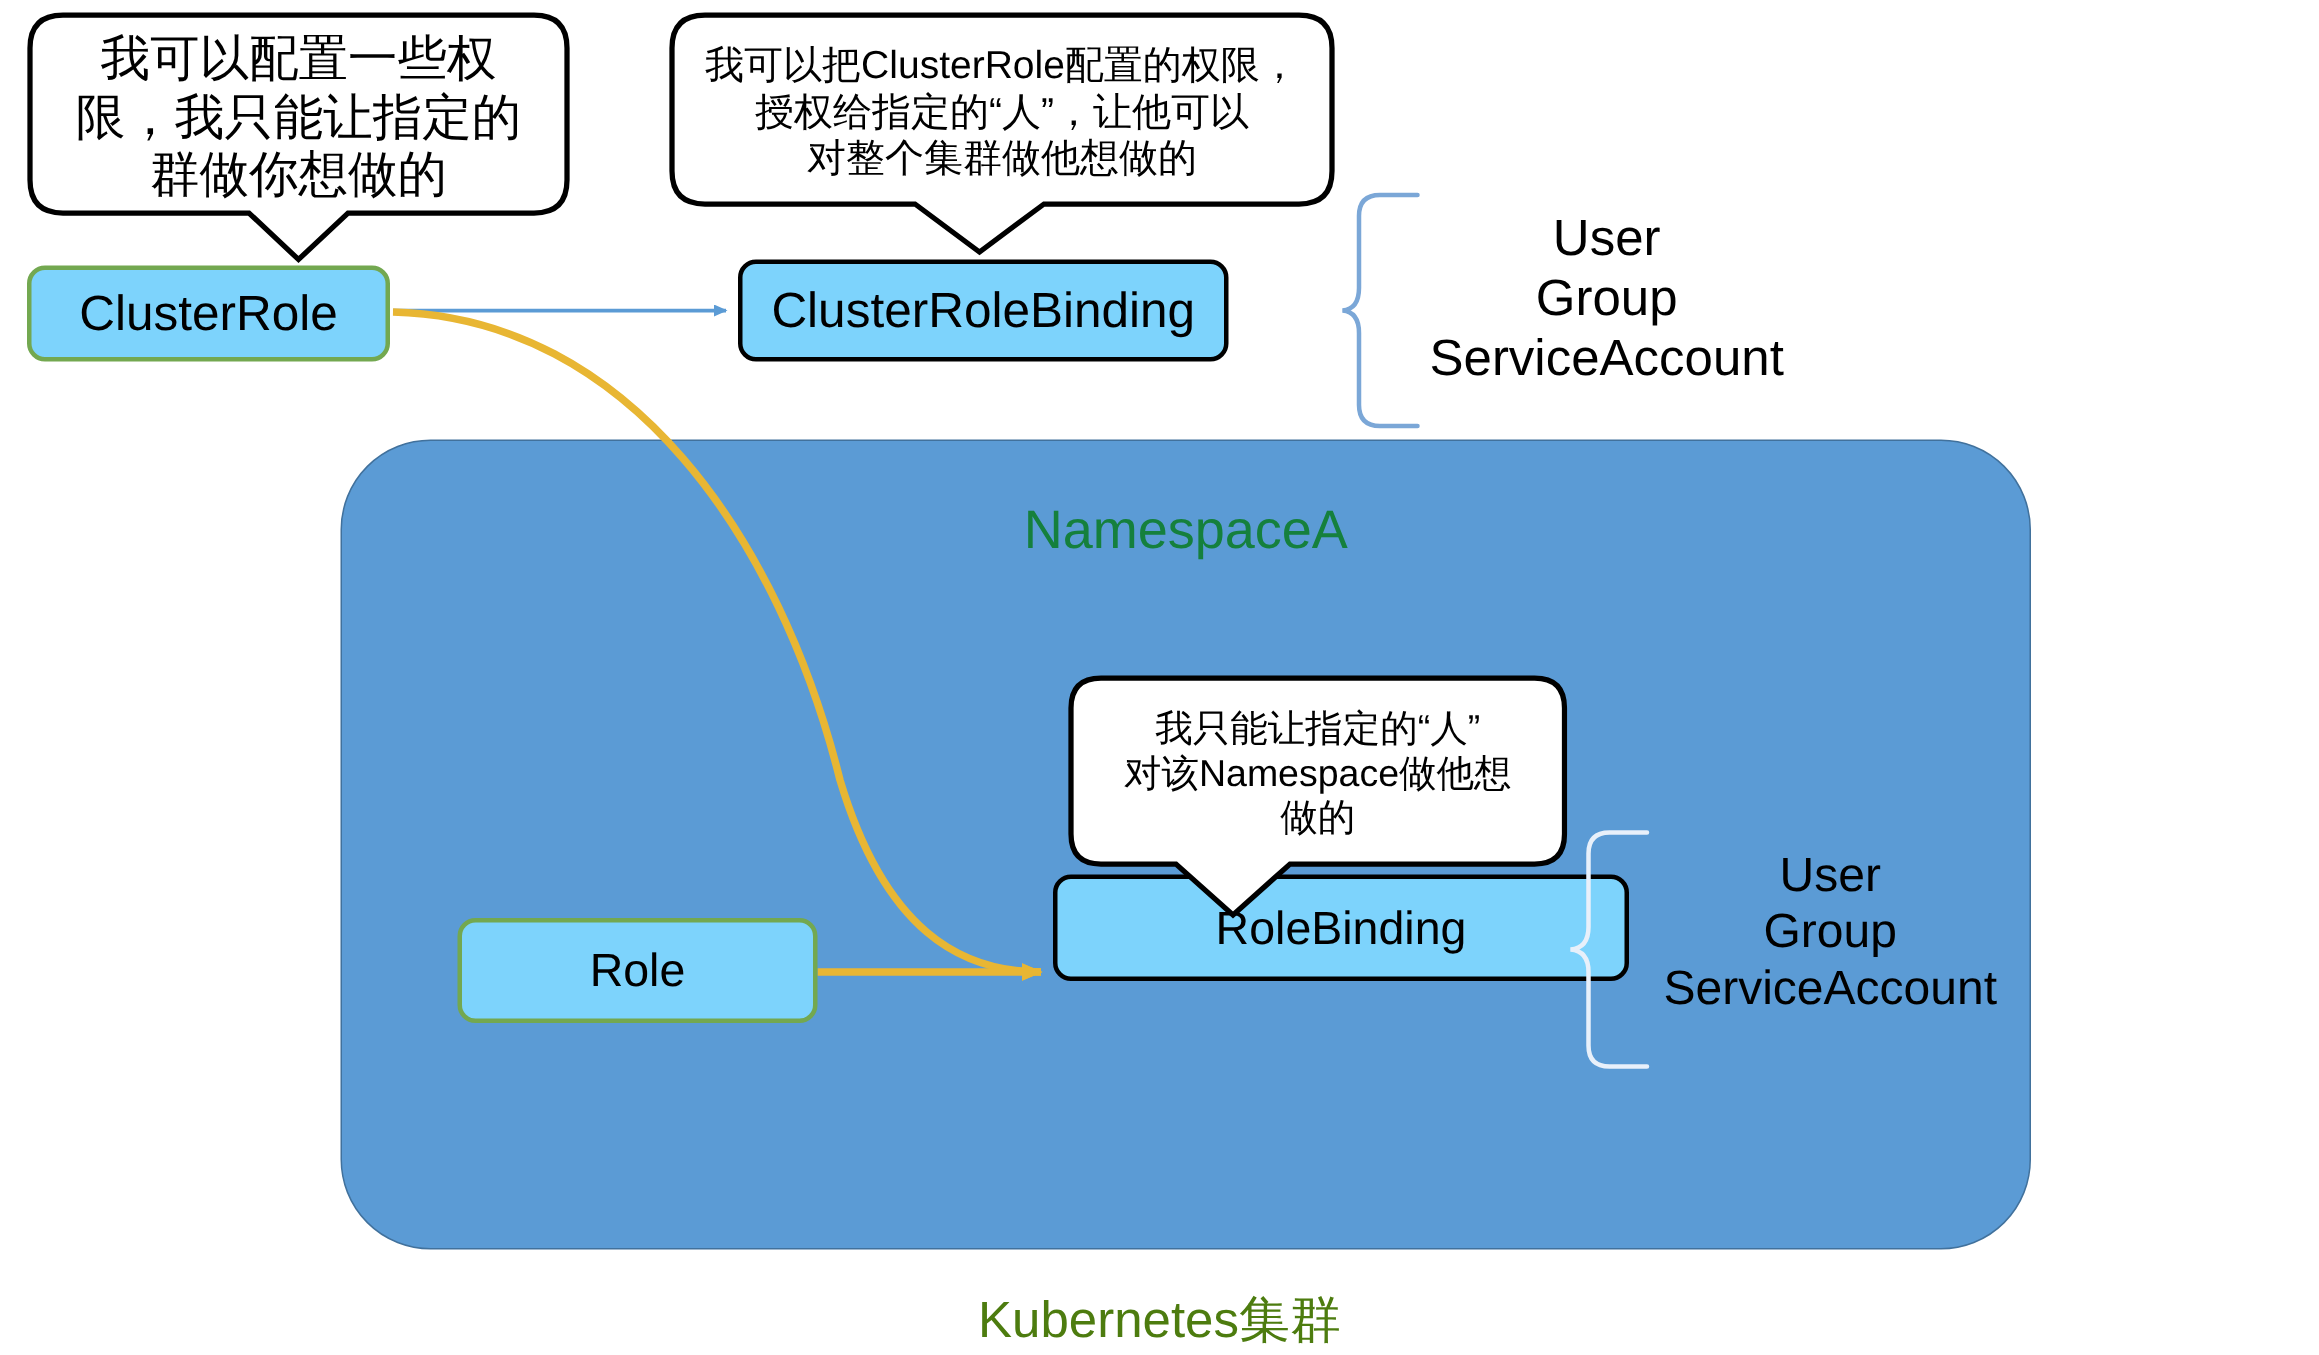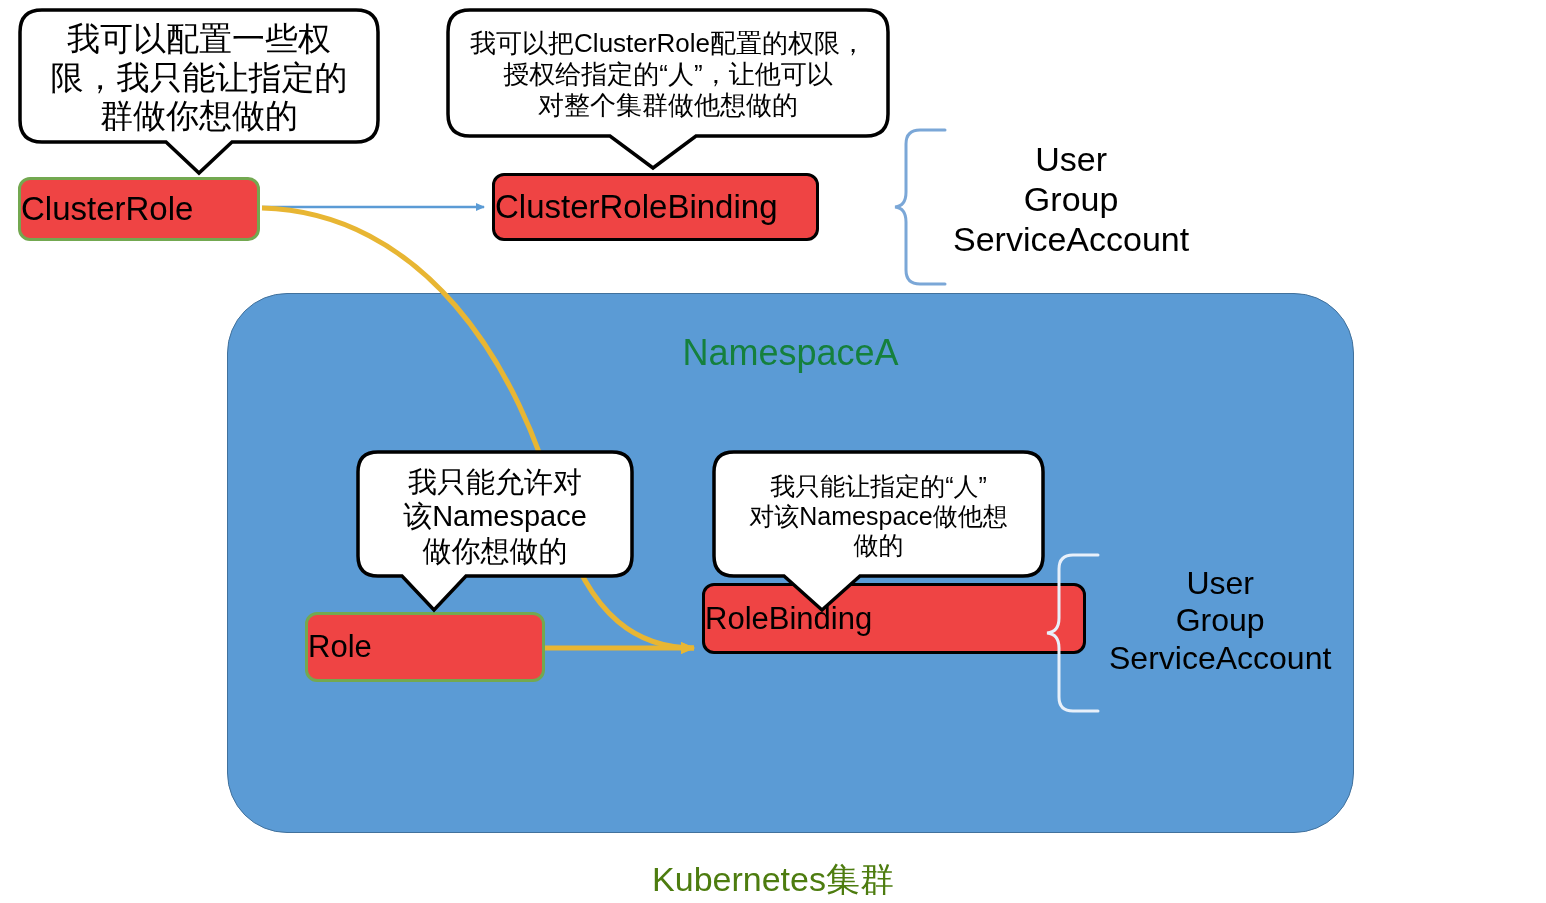--- a/index.html
+++ b/index.html
@@ -24,24 +24,25 @@
     width: 1546px;
     height: 903px;
   }
   #svg-mid { z-index: 3; }
   #svg-top { z-index: 6; }
 
   
   .node {
     position: absolute;
     z-index: 4;
-    background: #ef4444;
+    background: #7dd3fc;
     border-radius: 12px;
     display: flex;
     align-items: center;
+    justify-content: center;
     color: #000000;
     box-sizing: border-box;
   }
   .node-green  { border: 3px solid #73A850; }
   .node-yellow { border: 3px solid #000000; }
 
   #node-clusterrole {
     left: 18px; top: 177px; width: 242px; height: 64px;
     font-size: 33px;
   }
@@ -194,28 +195,20 @@
 
   <div class="bubble" id="bubble-clusterrolebinding">
     <svg class="layer" viewBox="0 0 444 170" preserveAspectRatio="none" style="width:444px;height:170px;left:0;top:0;">
       <path d="M24,2 H420 Q442,2 442,24 V106 Q442,128 420,128 H250 L207,160 L164,128 H24 Q2,128 2,106 V24 Q2,2 24,2 Z" fill="#FFFFFF" stroke="#000000" stroke-width="3.5"></path>
     </svg>
     <span class="bubble-text">我可以把ClusterRole配置的权限，
 授权给指定的“人”，让他可以
 对整个集群做他想做的</span>
   </div>
 
-  <div class="bubble" id="bubble-role">
-    <svg class="layer" viewBox="0 0 278 172" preserveAspectRatio="none" style="width:278px;height:172px;left:0;top:0;">
-      <path d="M22,2 H256 Q276,2 276,22 V106 Q276,126 256,126 H110 L78,160 L46,126 H22 Q2,126 2,106 V22 Q2,2 22,2 Z" fill="#FFFFFF" stroke="#000000" stroke-width="3.5"></path>
-    </svg>
-    <span class="bubble-text">我只能允许对
-该Namespace
-做你想做的</span>
-  </div>
 
   <div class="bubble" id="bubble-rolebinding">
     <svg class="layer" viewBox="0 0 333 172" preserveAspectRatio="none" style="width:333px;height:172px;left:0;top:0;">
       <path d="M22,2 H311 Q331,2 331,22 V106 Q331,126 311,126 H148 L110,160 L72,126 H22 Q2,126 2,106 V22 Q2,2 22,2 Z" fill="#FFFFFF" stroke="#000000" stroke-width="3.5"></path>
     </svg>
     <span class="bubble-text">我只能让指定的“人”
 对该Namespace做他想
 做的</span>
   </div>
 

